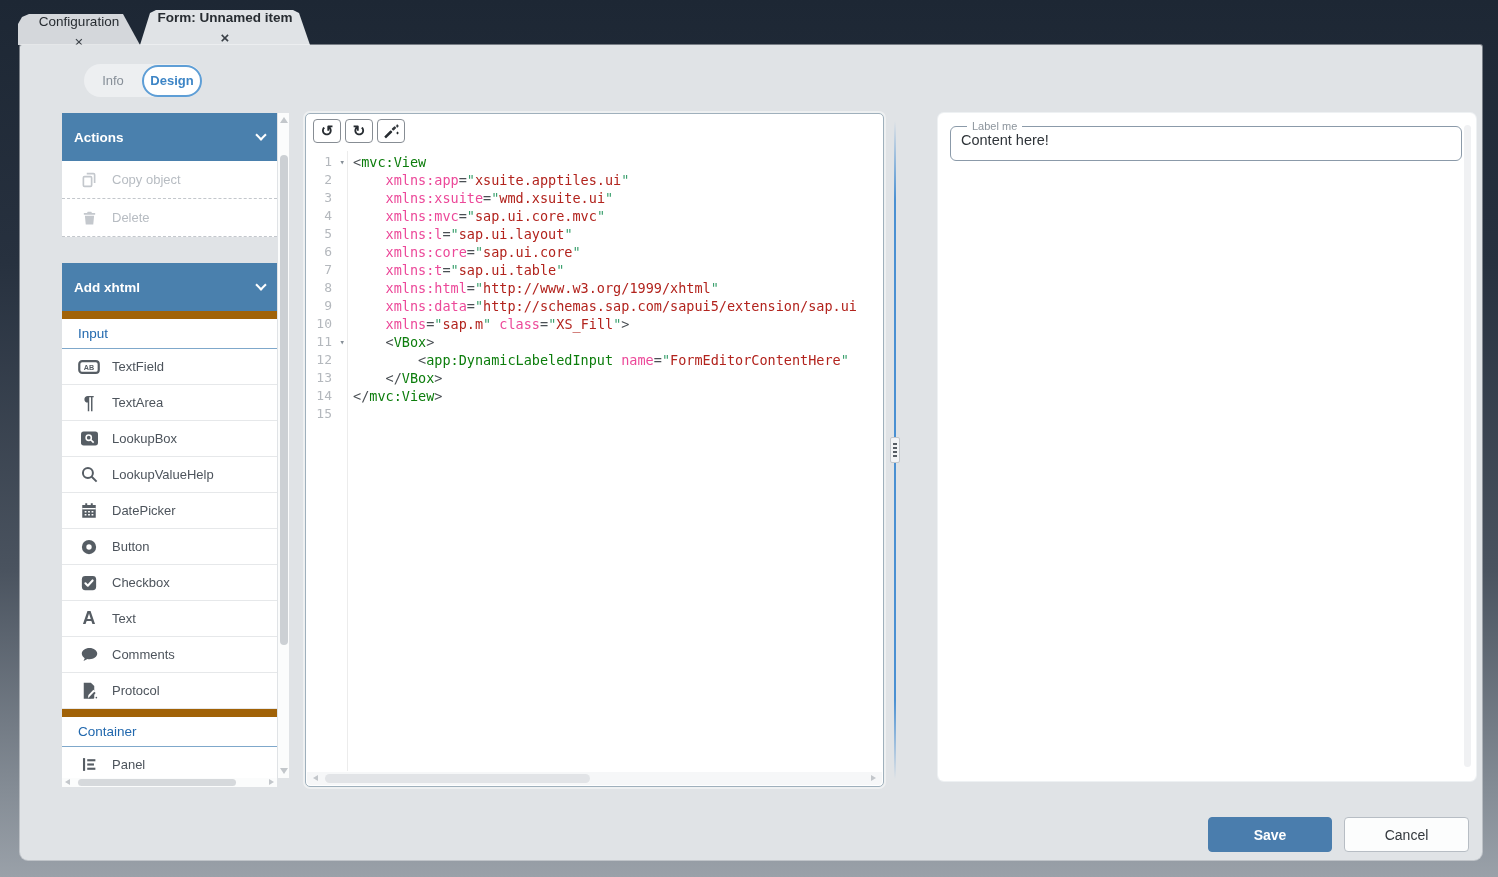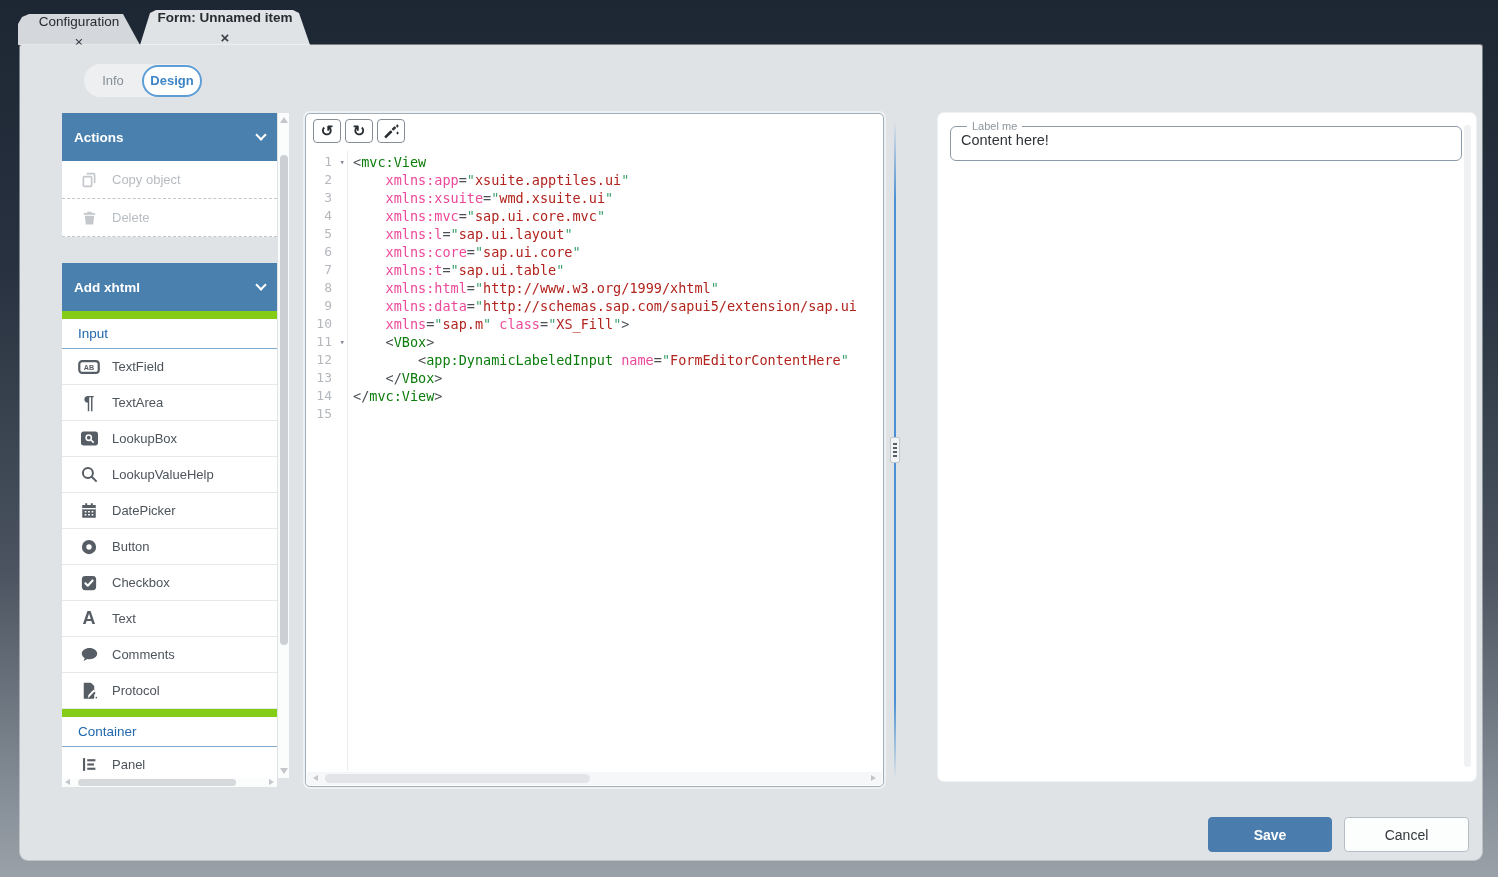--- a/index.html
+++ b/index.html
@@ -41,21 +41,21 @@
   .sb-row.act { border-bottom:1px dashed #c3c7cc; }
   .sb-row.add-it { height:36px; border-bottom:1px solid #e6e8ea; }
   .sb-row.disabled { color:#b7bcc2; }
   .ic { width:22px; display:flex; align-items:center; justify-content:center; color:#565d64;
     font-weight:700; flex:none; }
   .disabled .ic { color:#c4c8cd; }
   .ic svg { display:block; }
   .gap { height:26px; }
   .sec { height:30px; margin-top:8px; display:flex; align-items:flex-end; padding:0 16px 7px;
     color:#2168ae; font-size:13.5px; border-bottom:1px solid #7fa8cb; background:#fff; }
-  .add-wrap { background:#84cc16; height:503px; overflow:hidden; }
+  .add-wrap { background:#a16207; height:503px; overflow:hidden; }
   
   .sb-vscroll { position:absolute; right:0; top:0; width:11px; height:665px; background:#fbfcfc; }
   .sb-vthumb { position:absolute; left:1.5px; top:42px; width:8px; height:490px; background:#ccd0d4; border-radius:4px; }
   .tri-up { position:absolute; left:1.5px; top:4px; width:0; height:0;
     border-left:4px solid transparent; border-right:4px solid transparent; border-bottom:6px solid #c3c7cb; }
   .tri-down { position:absolute; left:1.5px; bottom:4px; width:0; height:0;
     border-left:4px solid transparent; border-right:4px solid transparent; border-top:6px solid #c3c7cb; }
   .sb-hscroll { position:absolute; left:0; bottom:0; width:215px; height:9px; background:#fbfcfc; }
   .sb-hthumb { position:absolute; left:16px; top:1px; width:158px; height:7px; background:#d6d9dc; border-radius:4px; }
   .tri-left { position:absolute; left:3px; top:1px; width:0; height:0;

